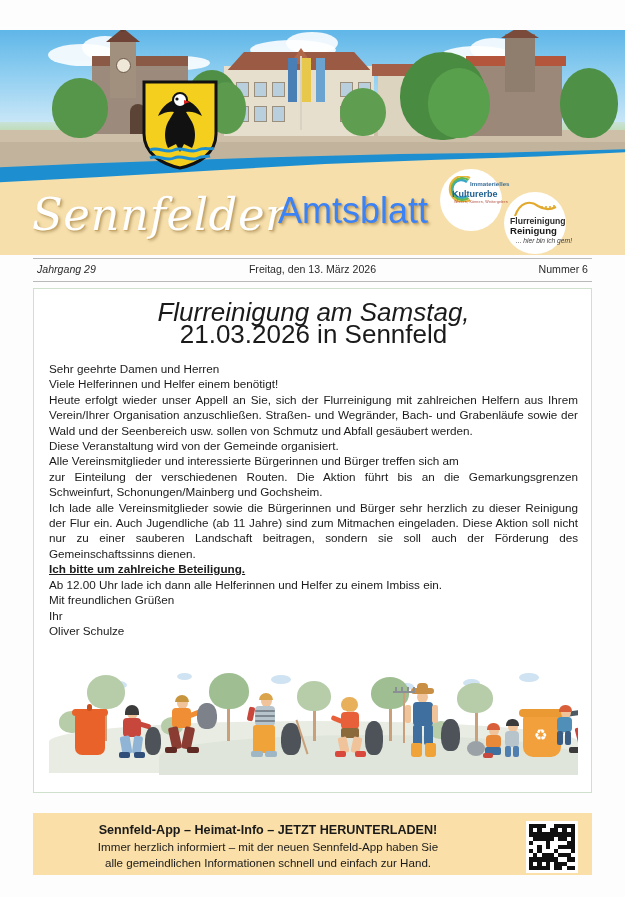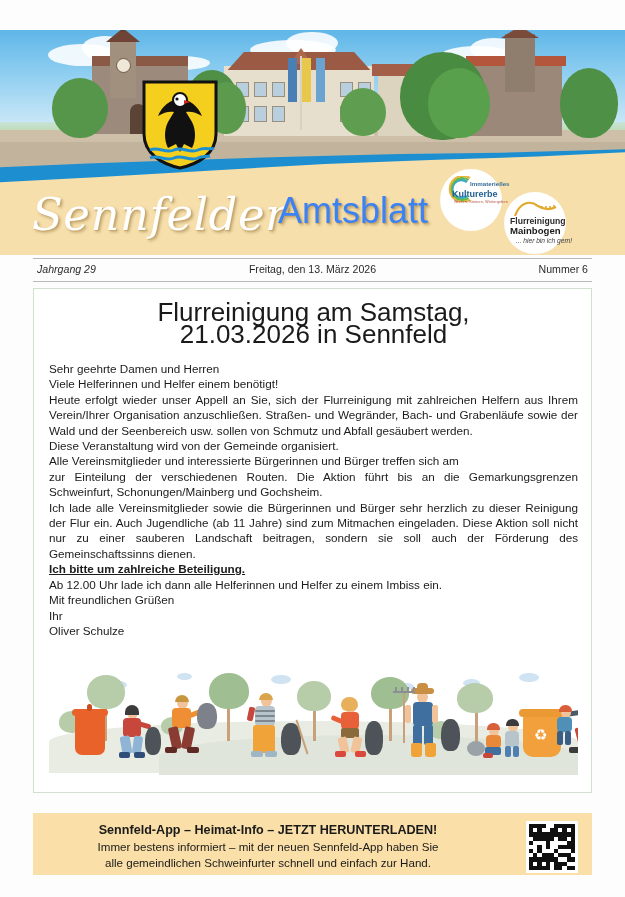--- a/index.html
+++ b/index.html
@@ -101,21 +101,21 @@
   .ib-left{left:4px;font-style:italic;}
   .ib-mid{left:0;width:559px;text-align:center;}
   .ib-right{right:4px;}
 
   
   .content{position:absolute;left:33px;top:288px;width:559px;height:505px;
       background:#ffffff;border:1.5px solid #cfe0cd;box-sizing:border-box;}
 
   .headline-wrap{position:relative;height:62px;margin-top:6px;}
   .hl1{position:absolute;left:0;top:2px;width:559px;text-align:center;
-      font-size:26px;color:#1a1a1a;white-space:nowrap;}
+      font-size:26px;color:#1a1a1a;white-space:nowrap;font-style:italic;}
   .hl2{position:absolute;left:0;top:24px;width:559px;text-align:center;
       font-size:26px;color:#1a1a1a;white-space:nowrap;}
 
   .body-text{position:absolute;left:15px;top:72px;width:529px;font-size:11.7px;color:#1b1b1b;
       line-height:15.4px;}
   .body-text p{margin:0;}
   .just{text-align:justify;}
   .ctr-bold{text-align:center;font-weight:bold;text-decoration:underline;margin:1px 0 1px 0;}
   .bold-ul{font-weight:bold;text-decoration:underline;}
 
@@ -248,21 +248,21 @@
 
     <div class="logo-circ logo-main"></div>
     <svg style="position:absolute;left:512px;top:168px;width:46px;height:20px;" viewBox="0 0 46 20">
       <path d="M3 18 C8 4 18 2 26 8 C32 12 38 12 44 9" stroke="#e2a92f" stroke-width="2.2" fill="none"></path>
       <circle cx="30" cy="9" r="1.1" fill="#e2a92f"></circle>
         <circle cx="34" cy="9" r="1.1" fill="#e2a92f"></circle>
       <circle cx="38" cy="9" r="1.1" fill="#e2a92f"></circle>
         <circle cx="42" cy="8" r="1.1" fill="#e2a92f"></circle>
     </svg>
     <div class="main-t1">Flurreinigung</div>
-    <div class="main-t2">Mainbogen</div>
+    <div class="main-t2">Reinigung</div>
     <div class="main-t3">... hier bin ich gern!</div>
   </div>
 
   <div class="infobar">
     <div class="ib ib-left">Jahrgang 29</div>
     <div class="ib ib-mid">Freitag, den 13. März 2026</div>
     <div class="ib ib-right">Nummer 6</div>
   </div>
 
   <div class="content">
@@ -424,22 +424,22 @@
         <div class="body-sh" style="left:508px;top:48px;width:15px;height:15px;background:#4f8fb8;"></div>
         <div class="leg" style="left:508px;top:62px;width:6px;height:14px;background:#3b5f84;"></div>
         <div class="leg" style="left:516px;top:62px;width:6px;height:14px;background:#3b5f84;"></div>
       </div>
 
     </div>
   </div>
 
   <div class="appbanner">
     <div class="app-l1">Sennfeld-App  –  Heimat-Info  –  JETZT HERUNTERLADEN!</div>
-    <div class="app-l2">Immer bestens informiert – mit der neuen Sennfeld-App haben Sie</div>
-    <div class="app-l3">alle gemeindlichen Schweinfurter schnell und einfach zur Hand.</div>
+    <div class="app-l2">Immer herzlich informiert – mit der neuen Sennfeld-App haben Sie</div>
+    <div class="app-l3">alle gemeindlichen Informationen schnell und einfach zur Hand.</div>
     <div class="qr">
       <div class="qr-grid" id="qrgrid">
           <i class="qr-on"></i>
           <i class="qr-on"></i>
           <i class="qr-on"></i>
           <i class="qr-on"></i>
           <i></i>
           <i></i>
           <i class="qr-on"></i>
           <i class="qr-on"></i>

